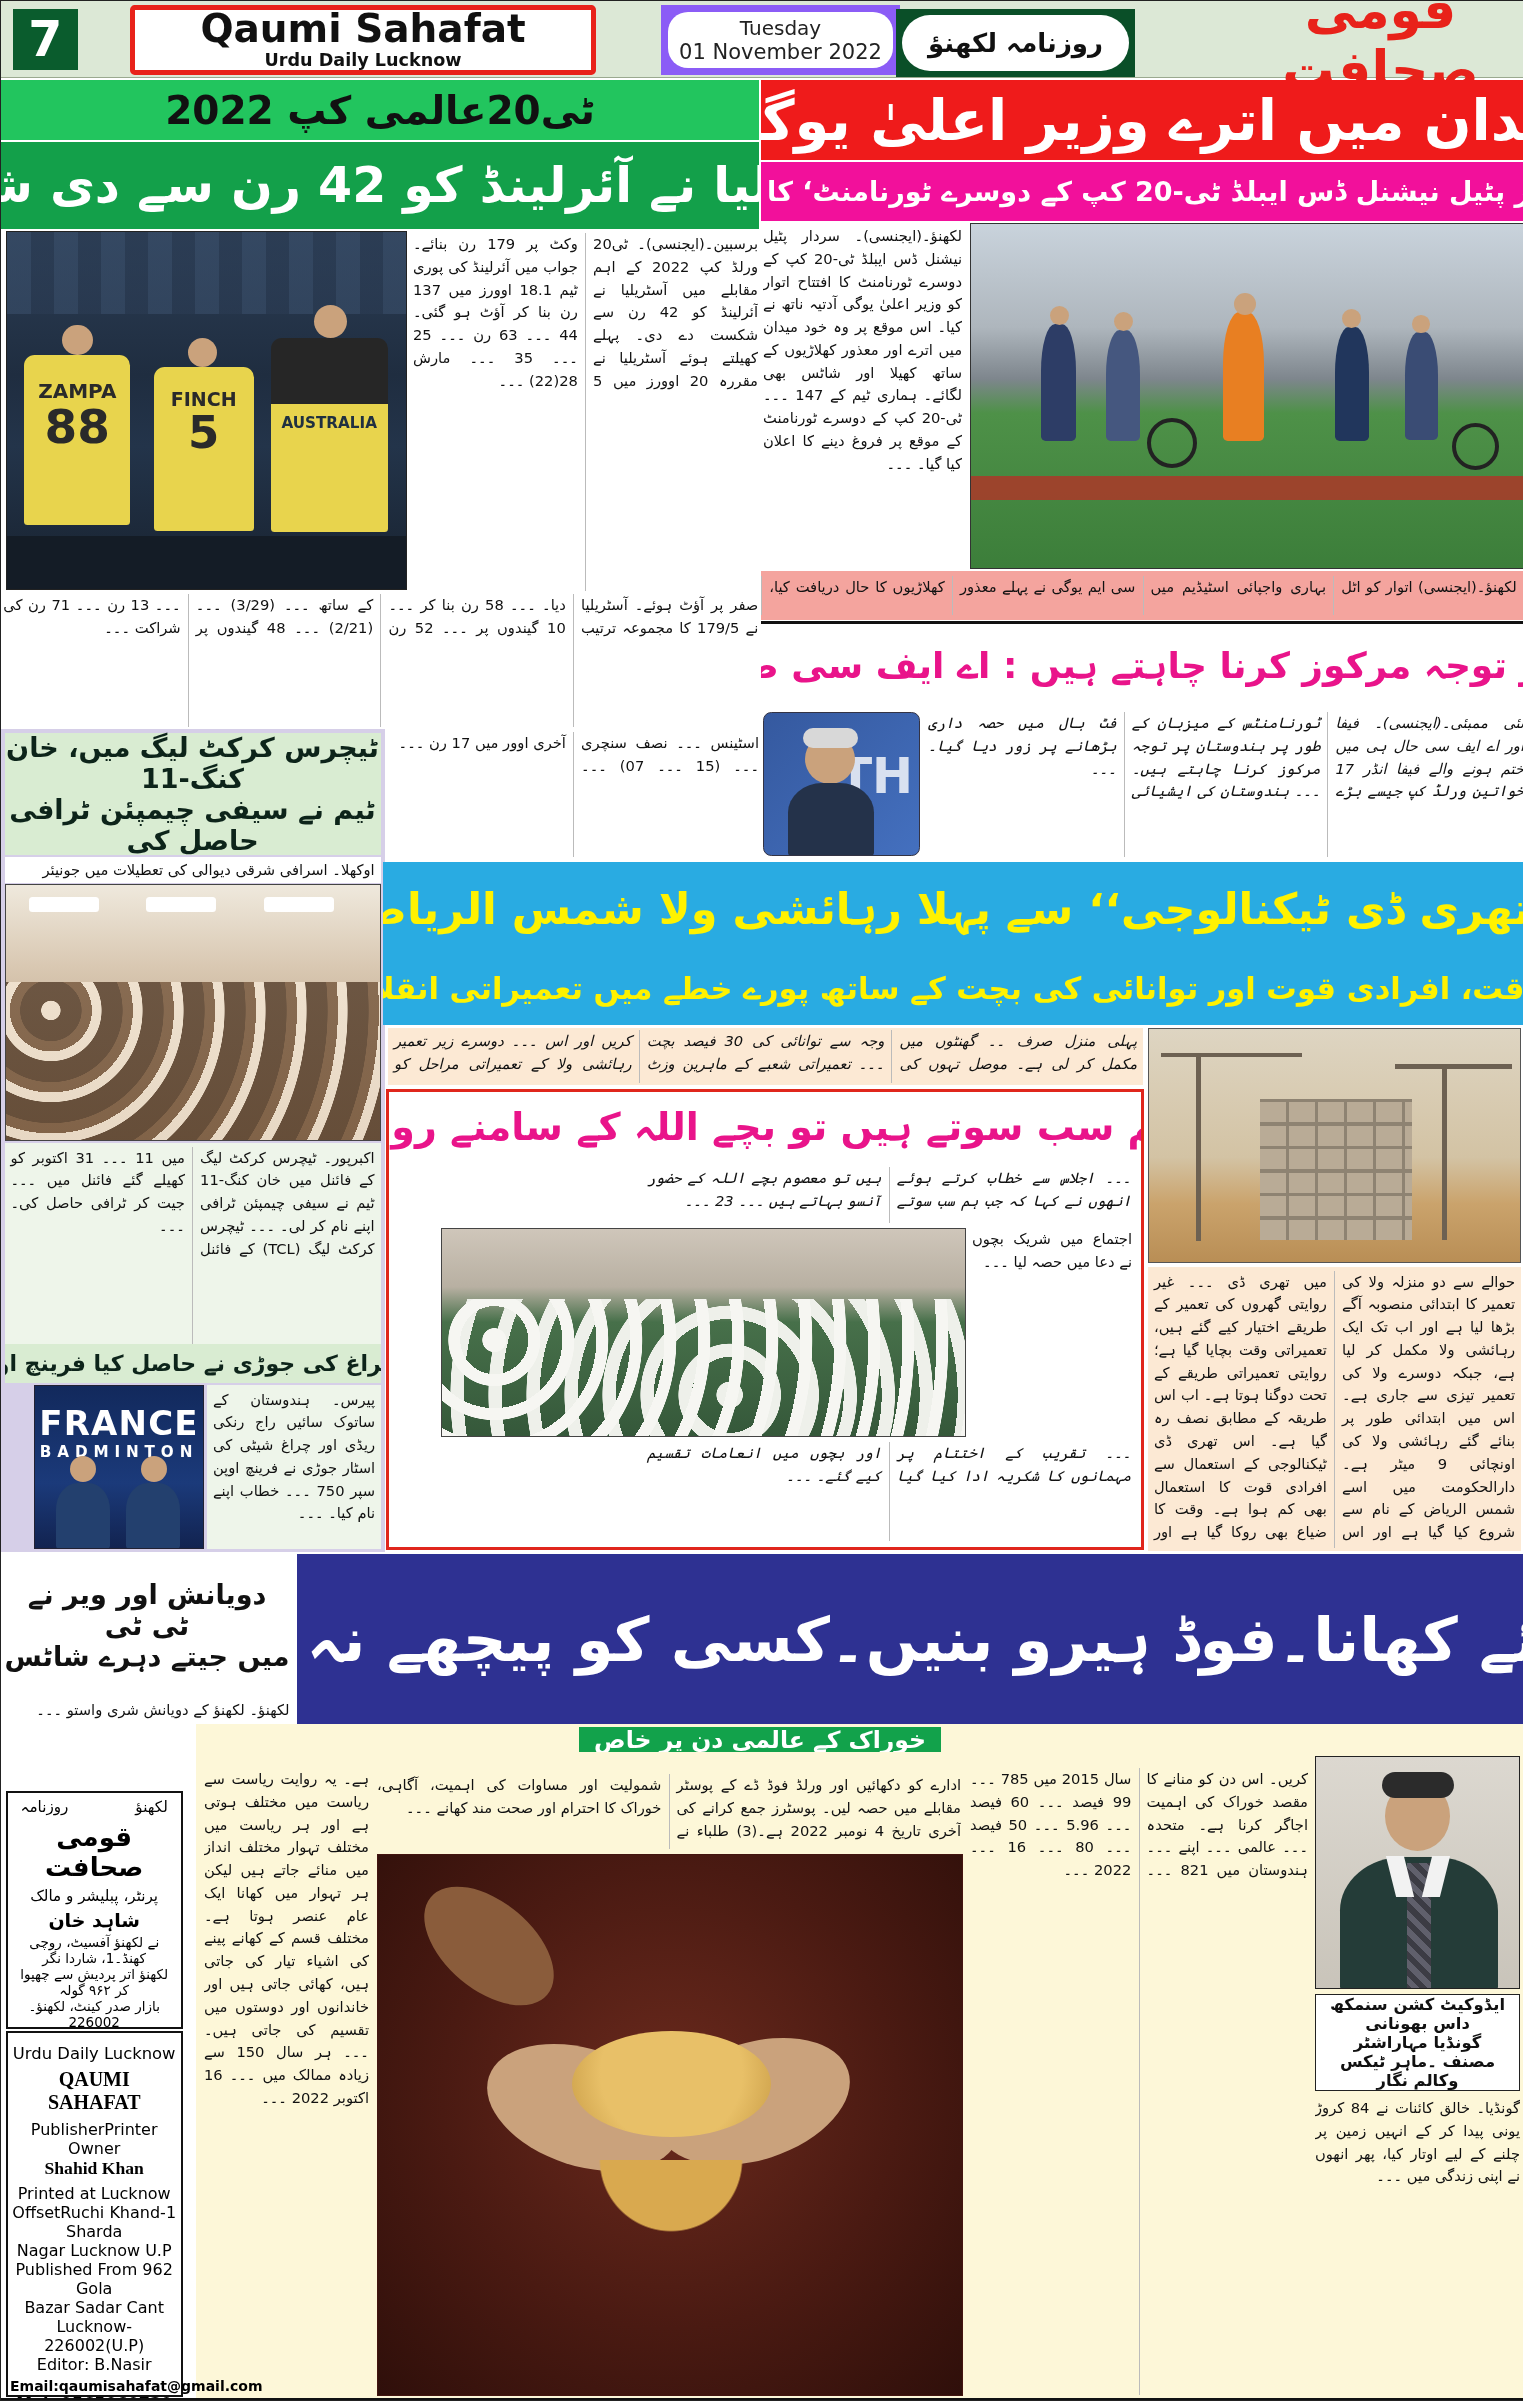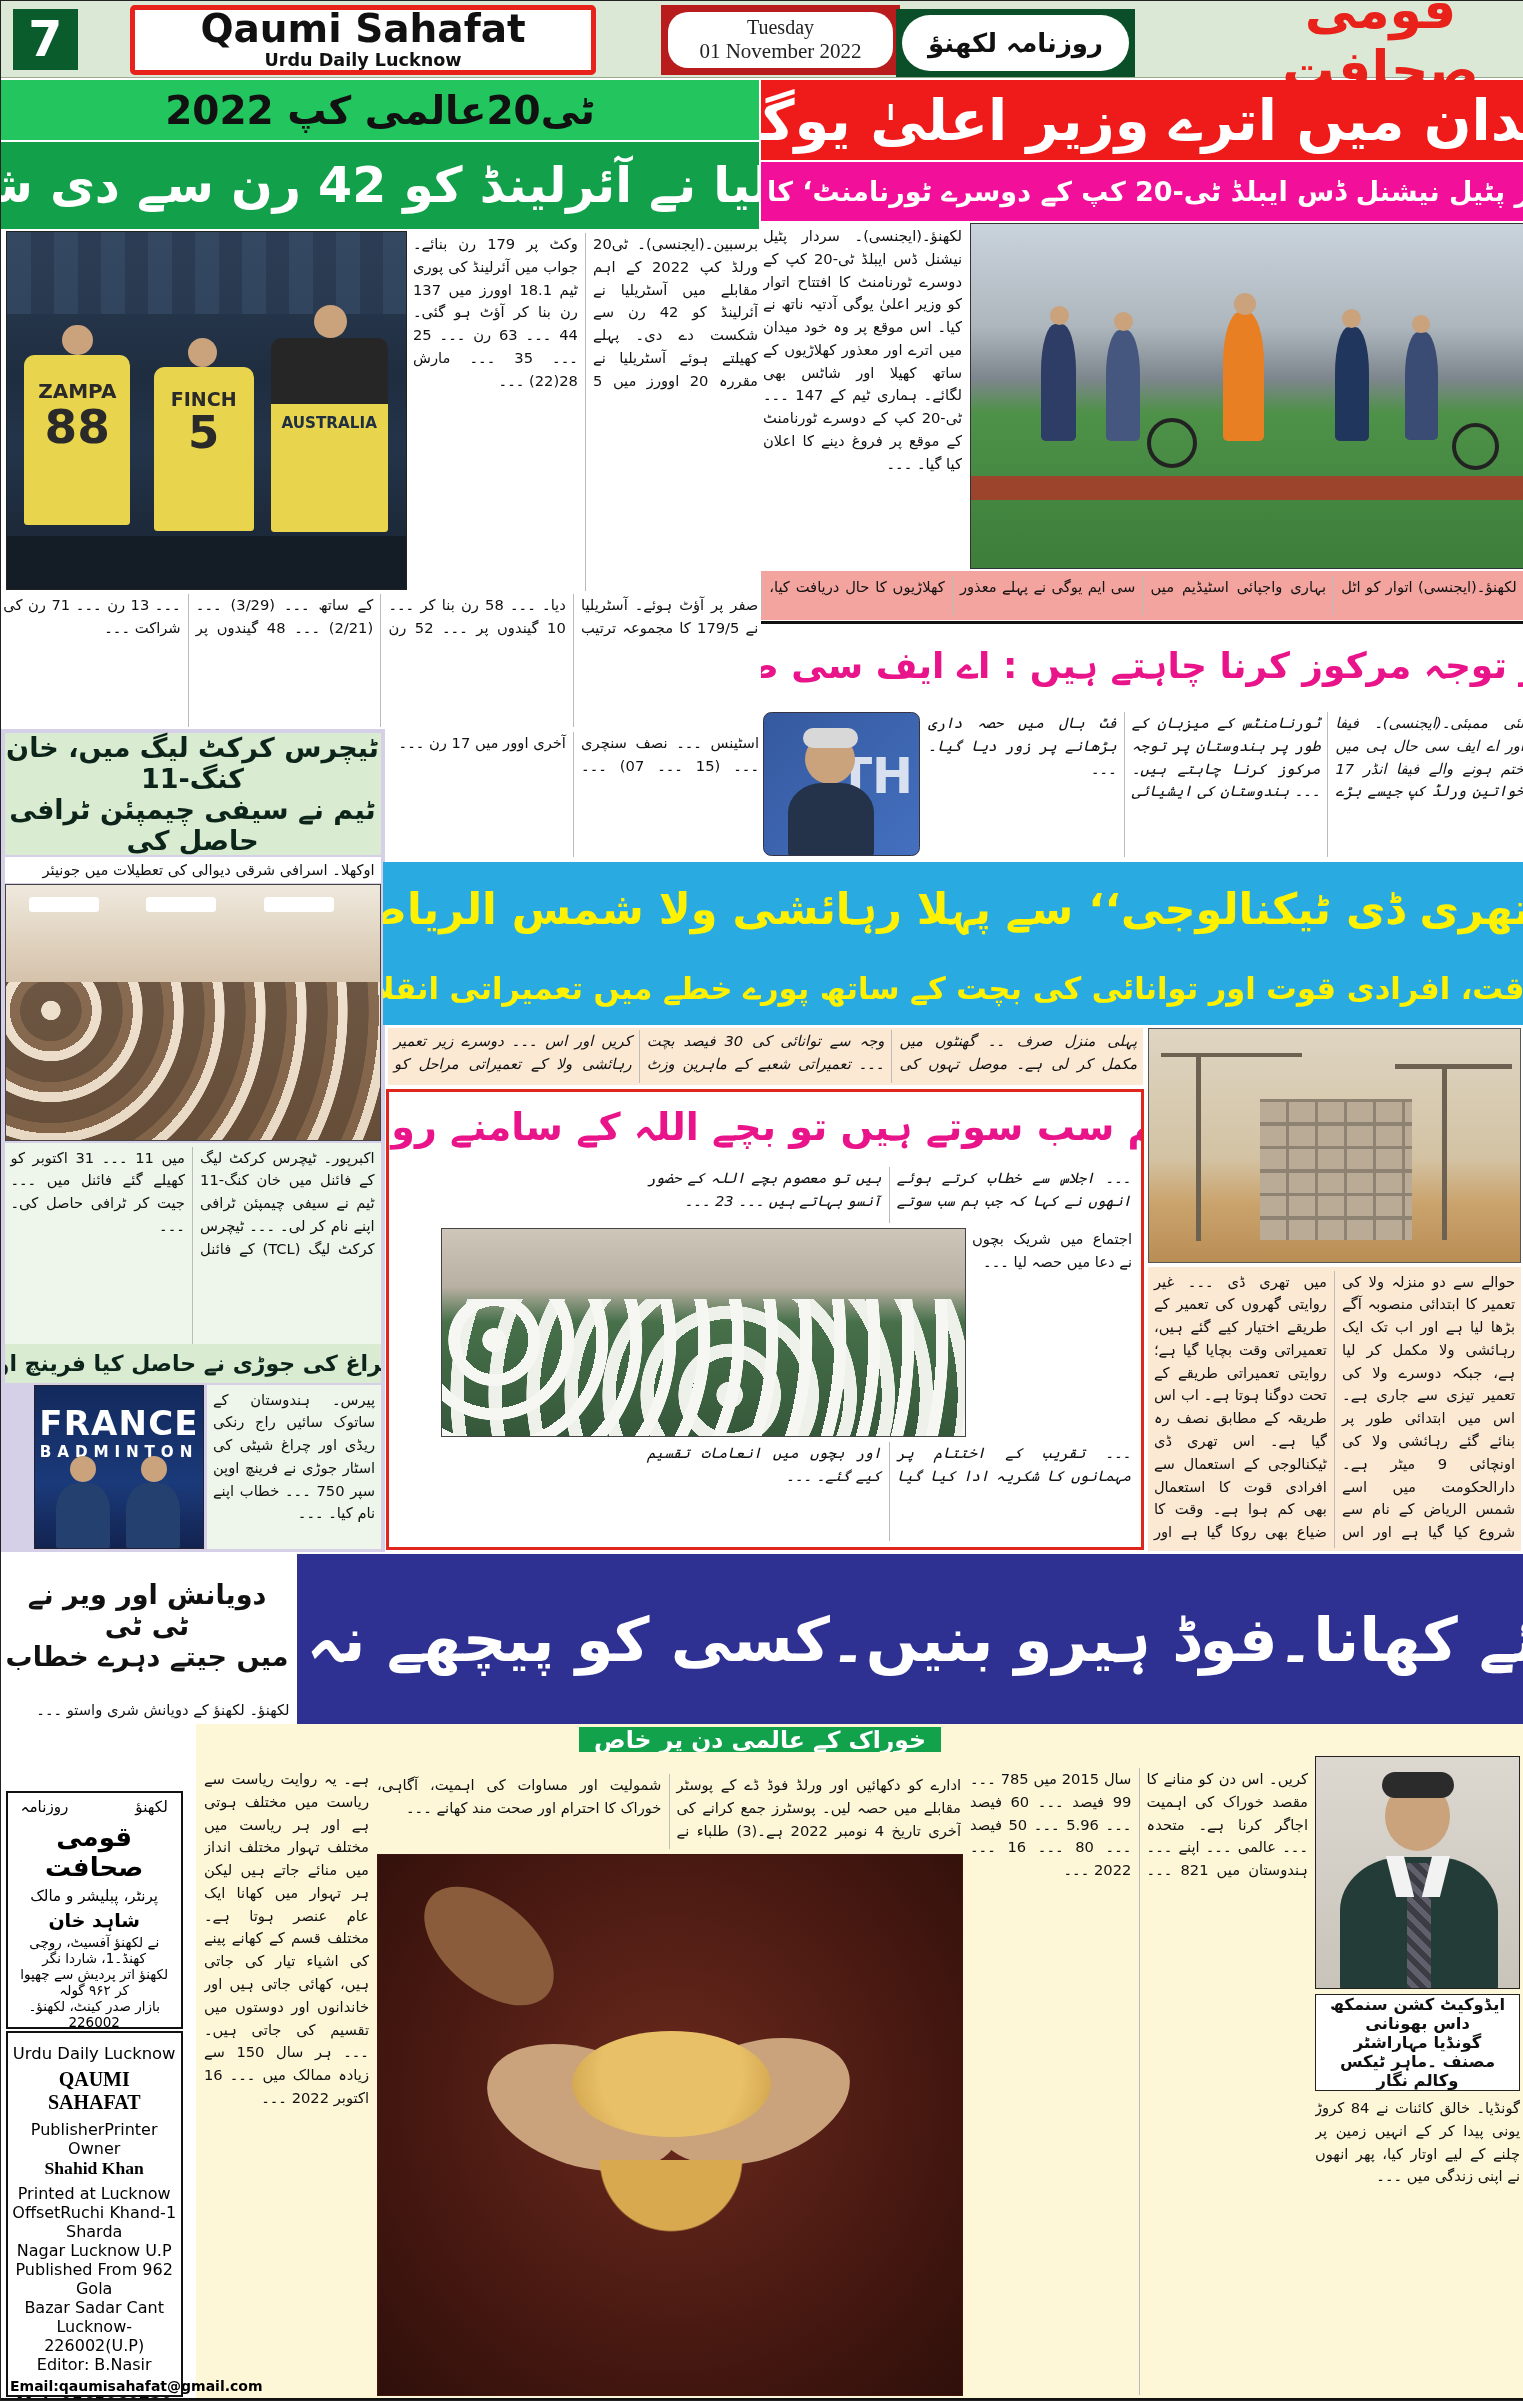--- a/index.html
+++ b/index.html
@@ -13,21 +13,21 @@
   .cols3{column-count:3;column-gap:15.2px;column-rule:0.6px solid #bbb;font-style:italic;}
   .cols4{column-count:4;column-gap:15.2px;column-rule:0.6px solid #bbb;}
   .body-txt{font-size:14.7px;line-height:1.55;color:#111;}
   .band-head{font-weight:bold;white-space:nowrap;overflow:hidden;}
   .photo{overflow:hidden;}
   
   .hdr{background:#dce8d6;border-bottom:1.8px solid #9aa98f;}
   .pagenum{background:#0a5c2d;color:#fff;font-size:49px;font-weight:bold;}
   .masthead{border:5.9px solid #e8221a;background:#fff;border-radius:4.7px;}
   .masthead-inner{border-radius:23.5px;}
-  .datebox{background:#b91c1c;font-family:Liberation Serif, serif;}
+  .datebox{background:#8b5cf6;}
   .datebox-inner{background:#fff;border-radius:20px;margin:7px;height:calc(100% - 14px);
                  display:flex;flex-direction:column;align-items:center;justify-content:center;}
   .nameplate{background:#0a4f28;}
   .nameplate-inner{background:#fff;border-radius:29px;margin:5.9px;height:calc(100% - 11.7px);}
   
   .cricket{background:linear-gradient(180deg,#2c3e55 0%,#1f2d40 40%,#23344a 60%,#18222f 100%);}
   .jersey{position:absolute;border-radius:10.6px 10.6px 3.5px 3.5px;background:#e8d44d;color:#2a2a2a;
           text-align:center;font-weight:bold;}
   .head-c{position:absolute;border-radius:50%;background:#caa27c;}
   .yogiphoto{background:linear-gradient(180deg,#c9d3dc 0%,#aeb6bd 30%,#7e868d 45%,#4e9148 55%,#3c7e3a 100%);}
@@ -174,21 +174,21 @@
       <div class="kidstex"></div>
     </div>
     <div class="abs urdu just body-txt cols3" style="left:8.2px;top:350px;width:734px;height:99px;overflow:hidden;">۔۔۔ تقریب کے اختتام پر مہمانوں کا شکریہ ادا کیا گیا اور بچوں میں انعامات تقسیم کیے گئے۔ ۔۔۔</div>
     <div class="abs urdu just body-txt" style="left:583px;top:136px;width:160px;height:209px;overflow:hidden;">اجتماع میں شریک بچوں نے دعا میں حصہ لیا ۔۔۔</div>
   </div>
 
   <div class="abs ctr band-head urdu" style="left:296px;top:1553px;width:1227px;height:170px;background:#2e3192;color:#fff;font-size:61px;">سب کیلئے کھانا۔فوڈ ہیرو بنیں۔کسی کو پیچھے نہ چھوڑیں</div>
 
   <div class="abs ctr urdu" style="left:3.5px;top:1555px;width:285px;height:138px;flex-direction:column;font-weight:bold;font-size:27px;color:#111;">
     <div>دویانش اور ویر نے ٹی ٹی</div>
-    <div>میں جیتے دہرے خطاب</div>
+    <div>میں جیتے دہرے شاٹس</div>
   </div>
   <div class="abs urdu just body-txt" style="left:3.5px;top:1698px;width:285px;height:87px;overflow:hidden;">لکھنؤ۔ لکھنؤ کے دویانش شری واستو ۔۔۔</div>
 
   <div class="abs" style="left:195px;top:1723px;width:1329px;height:677px;background:#fdf7d8;"></div>
   <div class="abs ctr band-head urdu" style="left:578px;top:1726px;width:362px;height:25px;background:#12a24b;color:#fff;font-size:23.5px;">خوراک کے عالمی دن پر خاص</div>
   <div class="abs urdu just body-txt" style="left:203px;top:1767px;width:165px;height:627px;overflow:hidden;">ہے۔ یہ روایت ریاست سے ریاست میں مختلف ہوتی ہے اور ہر ریاست میں مختلف تہوار مختلف انداز میں منائے جاتے ہیں لیکن ہر تہوار میں کھانا ایک عام عنصر ہوتا ہے۔ مختلف قسم کے کھانے پینے کی اشیاء تیار کی جاتی ہیں، کھائی جاتی ہیں اور خاندانوں اور دوستوں میں تقسیم کی جاتی ہیں۔ ۔۔۔ ہر سال 150 سے زیادہ ممالک میں ۔۔۔ 16 اکتوبر 2022 ۔۔۔</div>
   <div class="abs urdu just body-txt cols2" style="left:376px;top:1773px;width:584px;height:75px;overflow:hidden;">ادارے کو دکھائیں اور ورلڈ فوڈ ڈے کے پوسٹر مقابلے میں حصہ لیں۔ پوسٹرز جمع کرانے کی آخری تاریخ 4 نومبر 2022 ہے۔(3) طلباء نے شمولیت اور مساوات کی اہمیت، آگاہی، خوراک کا احترام اور صحت مند کھانے ۔۔۔</div>
   <div class="abs photo handsphoto" style="left:376px;top:1853px;width:586px;height:542px;border:1.2px solid #431510;">
     <div class="hand" style="left:106px;top:194px;width:199px;height:117px;transform:rotate(18deg);"></div>
     <div class="hand" style="left:276px;top:188px;width:199px;height:117px;transform:rotate(-18deg);"></div>

